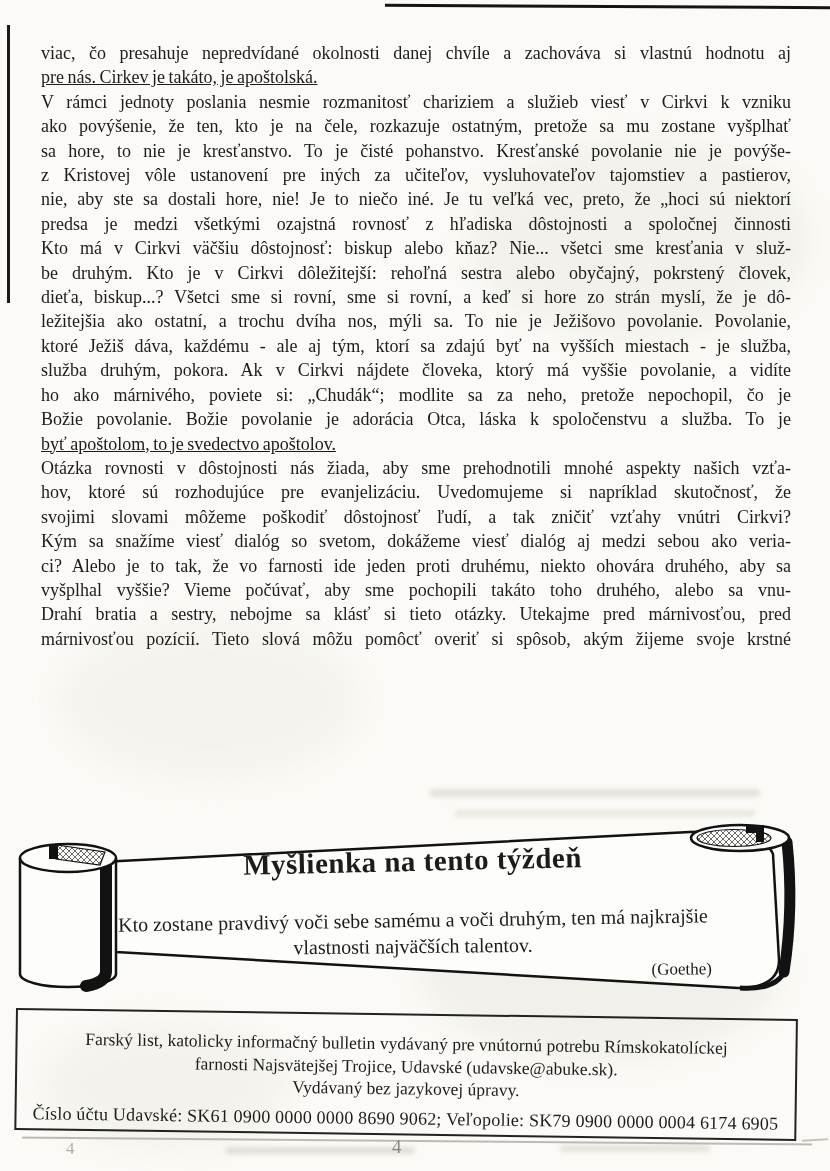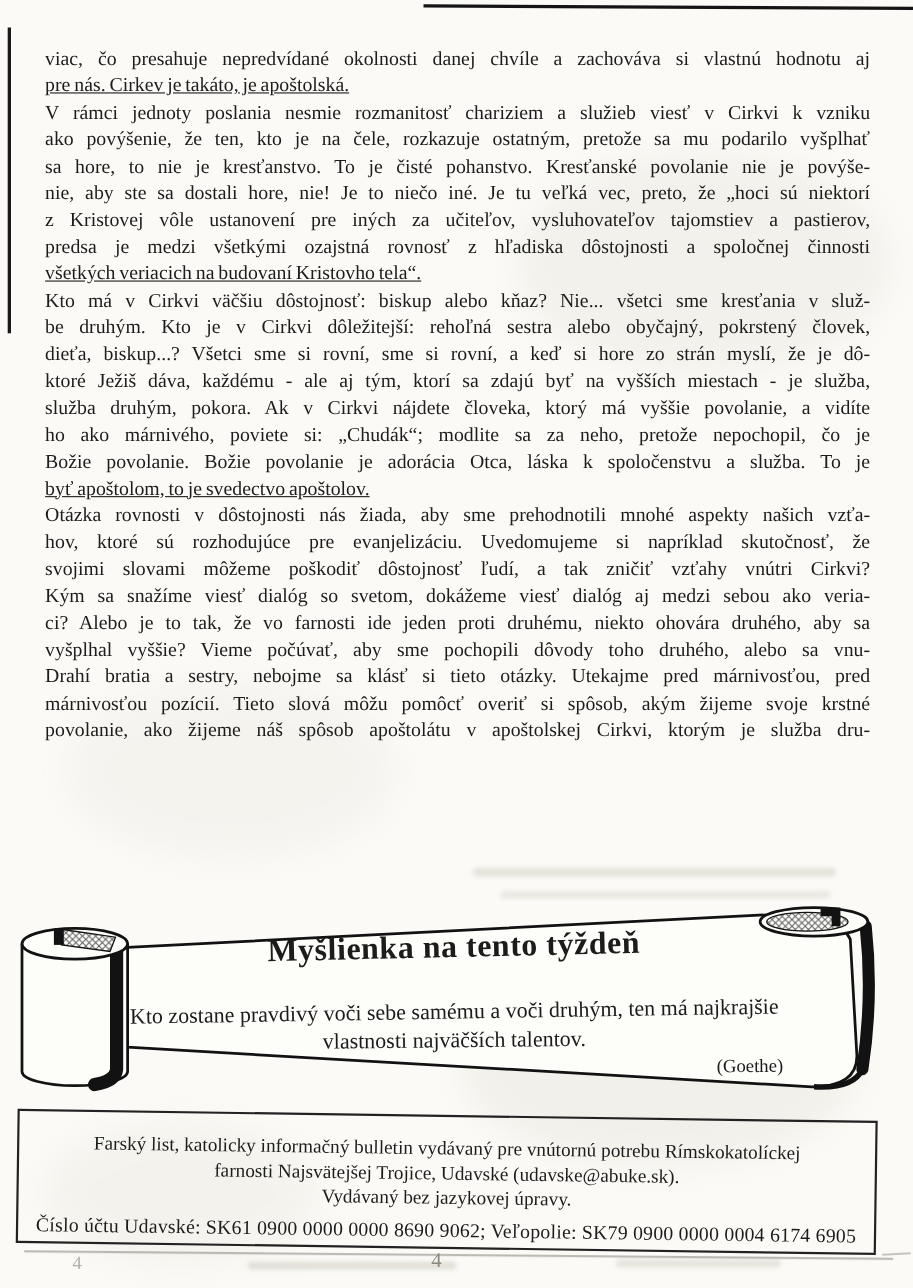--- a/index.html
+++ b/index.html
@@ -67,43 +67,42 @@
   <div class="blotch b3"></div>
   <div class="blotch b4"></div>
 
   <div class="artifact-top"></div>
   <div class="artifact-left"></div>
 
   <div class="article">
       <div class="line">viac, čo presahuje nepredvídané okolnosti danej chvíle a zachováva si vlastnú hodnotu aj</div>
       <div class="line last">pre nás. Cirkev je takáto, je apoštolská.</div>
       <div class="line">V rámci jednoty poslania nesmie rozmanitosť chariziem a služieb viesť v Cirkvi k vzniku</div>
-      <div class="line">ako povýšenie, že ten, kto je na čele, rozkazuje ostatným, pretože sa mu podarilo vyšplhať</div>
+      <div class="line">ako povýšenie, že ten, kto je na čele, rozkazuje ostatným, pretože sa mu zostane vyšplhať</div>
       <div class="line">sa hore, to nie je kresťanstvo. To je čisté pohanstvo. Kresťanské povolanie nie je povýše-</div>
+      <div class="line">z Kristovej vôle ustanovení pre iných za učiteľov, vysluhovateľov tajomstiev a pastierov,</div>
       <div class="line">nie, aby ste sa dostali hore, nie! Je to niečo iné.  Je tu veľká vec, preto, že „hoci sú niektorí</div>
-      <div class="line">z Kristovej vôle ustanovení pre iných za učiteľov, vysluhovateľov tajomstiev a pastierov,</div>
       <div class="line">predsa je medzi všetkými ozajstná rovnosť z hľadiska dôstojnosti a spoločnej činnosti</div>
-      <div class="line last">všetkých veriacich na budovaní Kristovho tela“.</div>
       <div class="line">Kto má v Cirkvi väčšiu dôstojnosť: biskup alebo kňaz? Nie... všetci sme kresťania v služ-</div>
       <div class="line">be druhým. Kto je v Cirkvi dôležitejší: rehoľná sestra alebo obyčajný, pokrstený človek,</div>
       <div class="line">dieťa, biskup...? Všetci sme si rovní, sme si rovní, a keď si hore zo strán myslí, že je dô-</div>
+      <div class="line">ležitejšia ako ostatní, a trochu dvíha nos, mýli sa. To nie je Ježišovo povolanie. Povolanie,</div>
       <div class="line">ktoré Ježiš dáva, každému - ale aj tým, ktorí sa zdajú byť na vyšších miestach - je služba,</div>
       <div class="line">služba druhým, pokora. Ak v Cirkvi nájdete človeka, ktorý má vyššie povolanie, a vidíte</div>
       <div class="line">ho ako márnivého, poviete si: „Chudák“; modlite sa za neho, pretože nepochopil, čo je</div>
       <div class="line">Božie povolanie. Božie povolanie je adorácia Otca, láska k spoločenstvu a služba. To je</div>
       <div class="line last">byť apoštolom, to je svedectvo apoštolov.</div>
       <div class="line">Otázka rovnosti v dôstojnosti nás žiada, aby sme prehodnotili mnohé aspekty našich vzťa-</div>
       <div class="line">hov, ktoré sú rozhodujúce pre evanjelizáciu. Uvedomujeme si napríklad skutočnosť, že</div>
       <div class="line">svojimi slovami môžeme poškodiť dôstojnosť ľudí, a tak zničiť vzťahy vnútri Cirkvi?</div>
       <div class="line">Kým sa snažíme viesť dialóg so svetom, dokážeme viesť dialóg aj medzi sebou ako veria-</div>
       <div class="line">ci? Alebo je to tak, že vo farnosti ide jeden proti druhému, niekto ohovára druhého, aby sa</div>
-      <div class="line">vyšplhal vyššie? Vieme počúvať, aby sme pochopili dôvody toho druhého, alebo sa vnu-</div>
+      <div class="line">vyšplhal vyššie? Vieme počúvať, aby sme pochopili takáto toho druhého, alebo sa vnu-</div>
       <div class="line">Drahí bratia a sestry, nebojme sa klásť si tieto otázky. Utekajme pred márnivosťou, pred</div>
       <div class="line">márnivosťou pozícií. Tieto slová môžu pomôcť overiť si spôsob, akým žijeme svoje krstné</div>
-      <div class="line">povolanie, ako žijeme náš spôsob apoštolátu v apoštolskej Cirkvi, ktorým je služba dru-</div>
     </div>
 
   <div class="ghost g1"></div>
   <div class="ghost g2"></div>
   <div class="ghost g3"></div>
   <div class="ghost g4"></div>
 
   <svg class="scroll-svg" width="830" height="205" viewBox="0 0 830 205">
     <defs>
       <pattern id="hatch" width="6" height="6" patternUnits="userSpaceOnUse">

